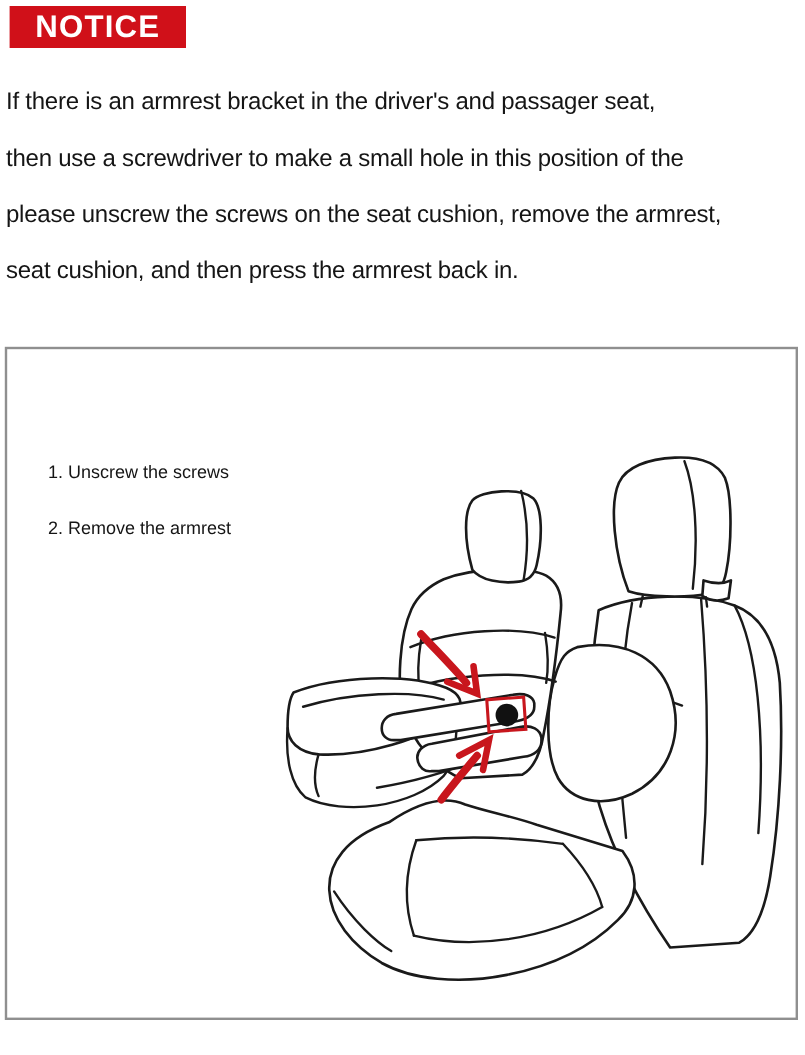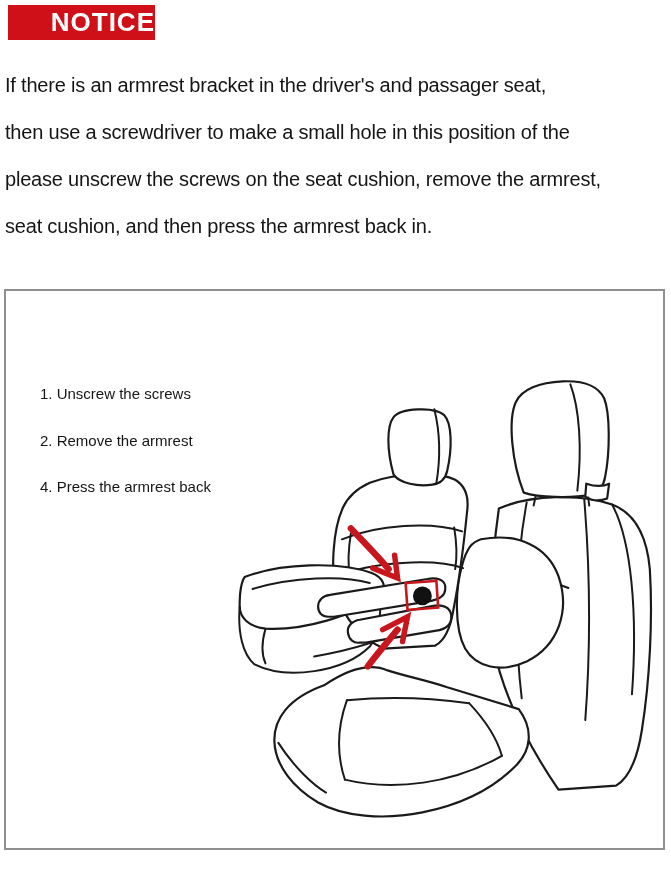--- a/index.html
+++ b/index.html
@@ -10,21 +10,21 @@
     font-family: "Liberation Sans", "DejaVu Sans", sans-serif;
     color: #111111;
     overflow: hidden;
   }
   .notice-banner {
     position: absolute; left: 8px; top: 5px;
     width: 147px; height: 35px;
     background: #d01019;
     color: #ffffff;
     font-size: 26px; font-weight: bold; letter-spacing: 1px;
-    display: flex; align-items: center; justify-content: flex-end;
+    display: flex; align-items: center; justify-content: center;
   }
   .paragraph {
     position: absolute; left: 5px; top: 62px;
     width: 666px;
   }
   .paragraph .line {
     font-size: 20px; line-height: 47px;
     letter-spacing: -0.2px;
     white-space: nowrap;
     color: #151515;
@@ -67,21 +67,20 @@
   <div class="line">then use a screwdriver to make a small hole in this position of the</div>
   <div class="line">please unscrew the screws on the seat cushion, remove the armrest,</div>
   <div class="line">seat cushion, and then press the armrest back in.</div>
 </div>
 
 <div class="diagram-panel">
 
   <ul class="steps">
     <li class="step">1. Unscrew the screws</li>
     <li class="step">2. Remove the armrest</li>
-    <li class="step">4. Press the armrest back</li>
   </ul>
 
   <svg class="seat-svg" viewBox="0 0 661 587" xmlns="http://www.w3.org/2000/svg">
 
     <g>
 
       <path class="seat-line" d="M 496,219 C 528,205 580,204 610,215
         C 634,224 645,247 648,280 C 651,330 648,392 640,442
         C 635,474 626,491 614,498 L 556,502
         C 534,470 511,430 497,384 C 485,346 487,282 496,219 Z"></path>

